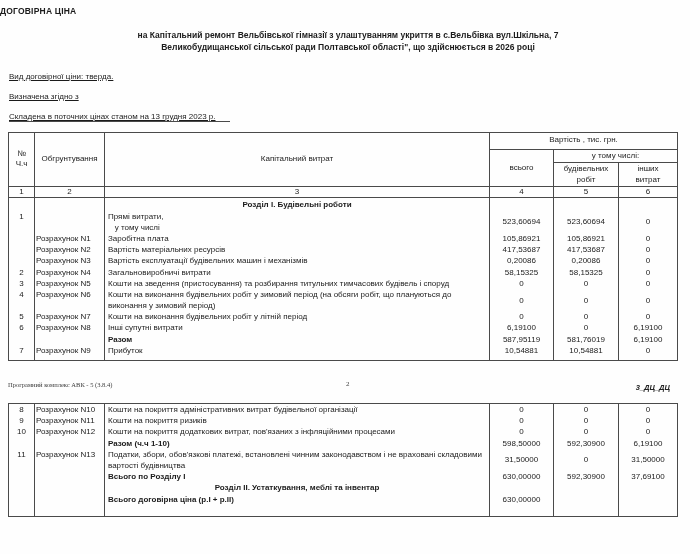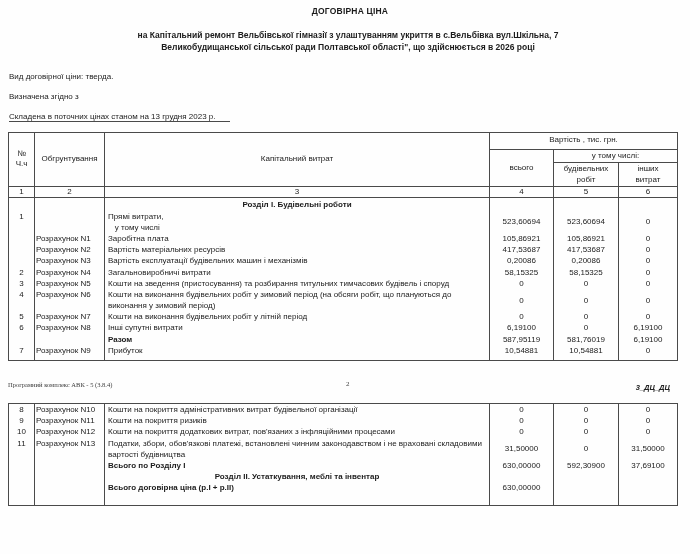--- a/index.html
+++ b/index.html
@@ -7,28 +7,28 @@
   body {
     font-family:"Liberation Sans", sans-serif;
     background:#ffffff;
     color:#1b1b1b;
     overflow:hidden;
   }
   .sheet { position:relative; width:700px; height:554px; background:#fefefe; }
 
   
   .doc-title {
-    text-align:center; font-weight:bold; font-size:8.5px;
+    font-weight:bold; font-size:8.5px;
     padding-top:6px; letter-spacing:.2px;
   }
   .doc-subtitle {
     width:656px; margin:13px auto 0 0; padding-left:40px;
     text-align:center; font-weight:bold; font-size:8.5px; line-height:1.45;
   }
-  .meta { margin:18px 12px 0 9px; font-size:8px; }
+  .meta { margin:18px 12px 0 9px; font-size:8px;text-decoration:underline; }
   .meta-line { margin-bottom:11px; }
   .meta-line.underlined span { border-bottom:1px solid #4a4a4a; padding-right:14px;text-align:center; }
 
   
   table.doc-table {
     border-collapse:collapse; table-layout:fixed;
     width:669px; margin-left:8px;
     border:1px solid #4a4a4a;
   }
   .doc-table th {
@@ -258,20 +258,28 @@
         </tr>
         <tr>
           <td class="c-num">10</td>
           <td class="c-basis">Розрахунок N12</td>
           <td class="c-name">Кошти на покриття додаткових витрат, пов'язаних з інфляційними процесами</td>
           <td class="c-total">0</td>
           <td class="c-constr">0</td>
           <td class="c-other">0</td>
         </tr>
         <tr>
+          <td class="c-num"></td>
+          <td class="c-basis"></td>
+          <td class="c-name bold">Разом (ч.ч 1-10)</td>
+          <td class="c-total">598,50000</td>
+          <td class="c-constr">592,30900</td>
+          <td class="c-other">6,19100</td>
+        </tr>
+        <tr>
           <td class="c-num">11</td>
           <td class="c-basis">Розрахунок N13</td>
           <td class="c-name">Податки, збори, обов'язкові платежі, встановлені чинним законодавством і не враховані складовими вартості будівництва</td>
           <td class="c-total">31,50000</td>
           <td class="c-constr">0</td>
           <td class="c-other">31,50000</td>
         </tr>
         <tr>
           <td class="c-num"></td>
           <td class="c-basis"></td>

